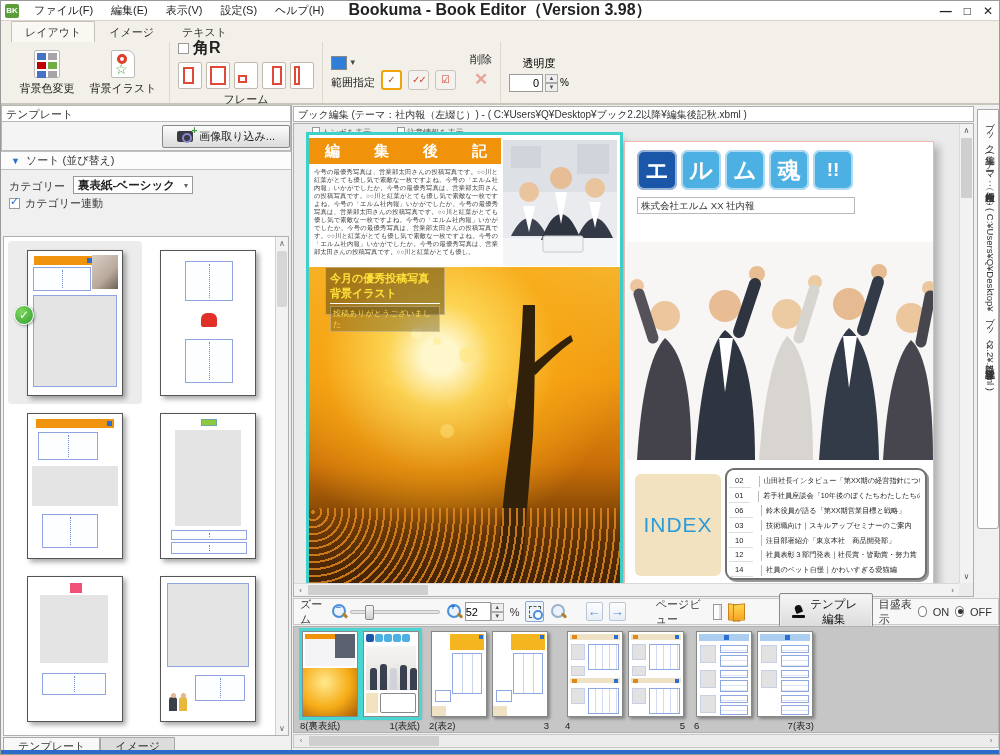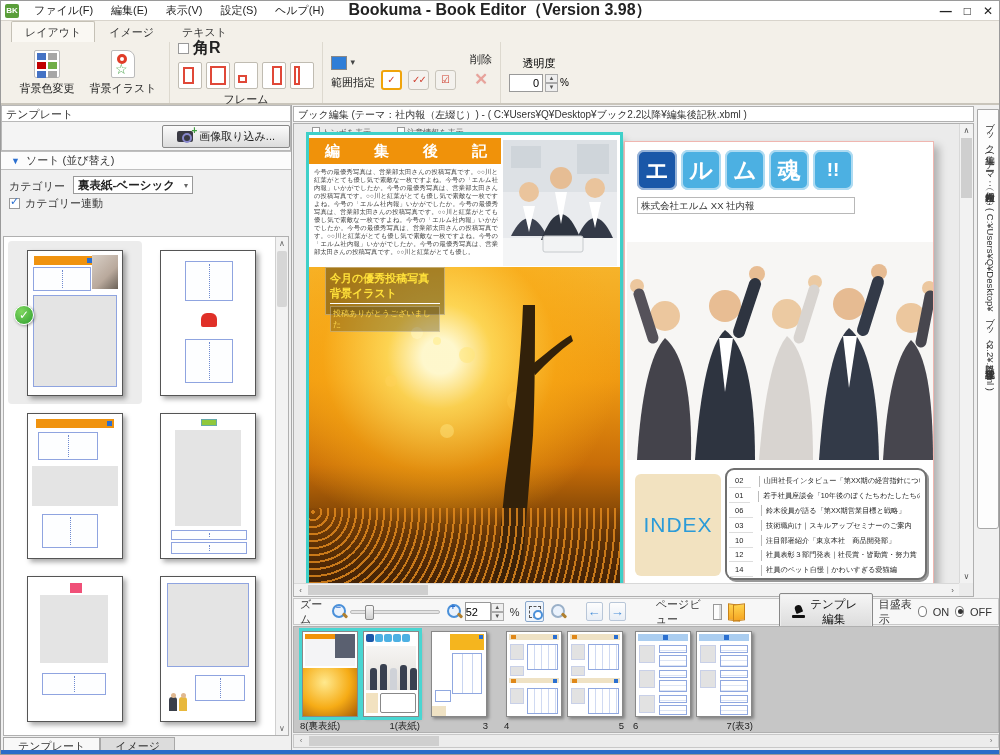--- a/index.html
+++ b/index.html
@@ -626,20 +626,31 @@
               <i style="left:14px; height:26px;"></i>
               <i style="left:24px; height:22px; background:#cfd2d8;"></i>
               <i style="left:34px; height:25px;"></i>
               <i style="left:44px;"></i>
             </div>
           <div class="ix"></div>
             <div class="ib"></div>
         </div>
         <div class="thlabel r">1(表紙)</div>
       </div>
+      <div class="thcell">
+        <div class="thumb m-fy">
+          <div class="hd">
+              <i></i>
+            </div>
+            <div class="col"></div>
+            <div class="tb"></div>
+            <div class="tan"></div>
+        </div>
+        <div class="thlabel">2(表2)</div>
+      </div>
       <div class="thcell gap14">
         <div class="thumb m-fy">
           <div class="hd">
               <i></i>
             </div>
             <div class="col"></div>
             <div class="tb"></div>
             <div class="tan"></div>
         </div>
         <div class="thlabel r">3</div>

